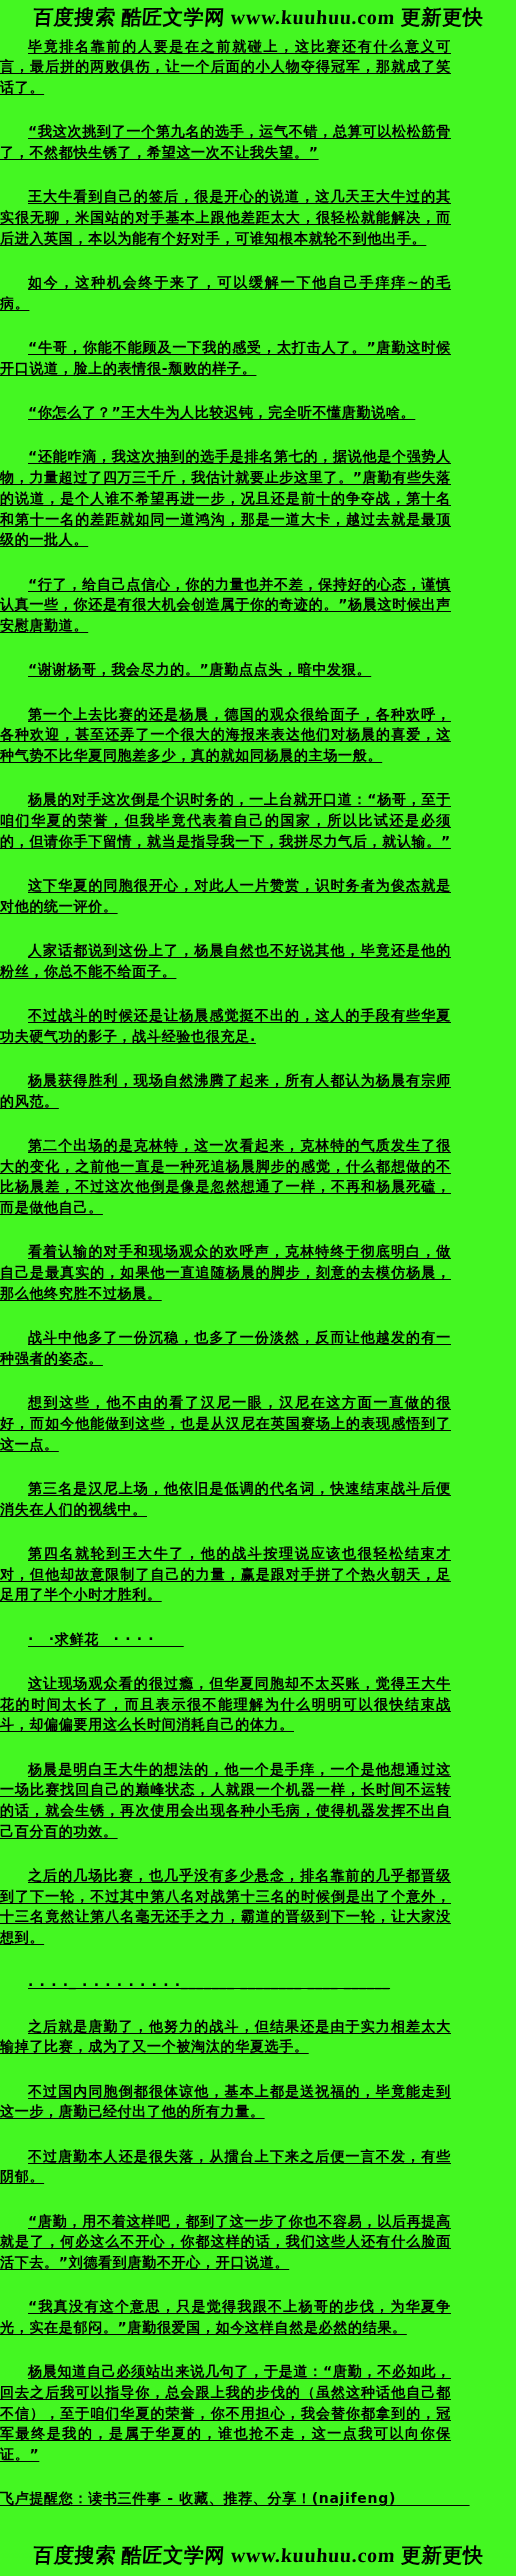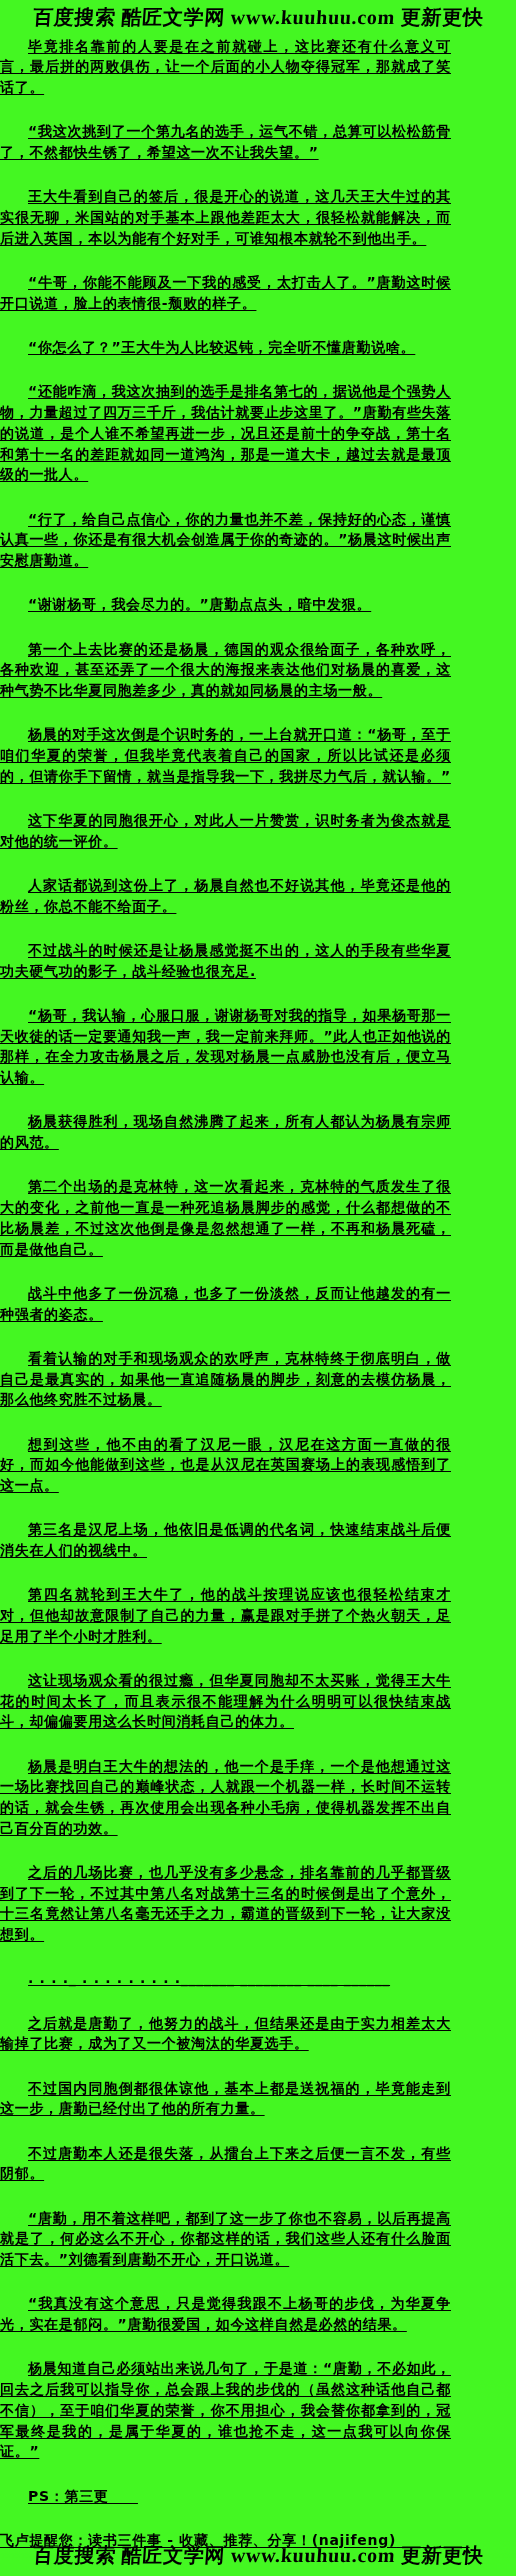--- a/index.html
+++ b/index.html
@@ -58,47 +58,47 @@
 </head>
 <body>
 
 <div>
   <div class="banner top">百度搜索 酷匠文学网 www.kuuhuu.com 更新更快</div>
 
   <div class="content">
       <p class="para">毕竟排名靠前的人要是在之前就碰上，这比赛还有什么意义可言，最后拼的两败俱伤，让一个后面的小人物夺得冠军，那就成了笑话了。</p>
       <p class="para">“我这次挑到了一个第九名的选手，运气不错，总算可以松松筋骨了，不然都快生锈了，希望这一次不让我失望。”</p>
       <p class="para">王大牛看到自己的签后，很是开心的说道，这几天王大牛过的其实很无聊，米国站的对手基本上跟他差距太大，很轻松就能解决，而后进入英国，本以为能有个好对手，可谁知根本就轮不到他出手。</p>
+      <p class="para">如今，这种机会终于来了，可以缓解一下他自己手痒痒~的毛病。</p>
       <p class="para">“牛哥，你能不能顾及一下我的感受，太打击人了。”唐勤这时候开口说道，脸上的表情很-颓败的样子。</p>
       <p class="para">“你怎么了？”王大牛为人比较迟钝，完全听不懂唐勤说啥。</p>
       <p class="para">“还能咋滴，我这次抽到的选手是排名第七的，据说他是个强势人物，力量超过了四万三千斤，我估计就要止步这里了。”唐勤有些失落的说道，是个人谁不希望再进一步，况且还是前十的争夺战，第十名和第十一名的差距就如同一道鸿沟，那是一道大卡，越过去就是最顶级的一批人。</p>
       <p class="para">“行了，给自己点信心，你的力量也并不差，保持好的心态，谨慎认真一些，你还是有很大机会创造属于你的奇迹的。”杨晨这时候出声安慰唐勤道。</p>
       <p class="para">“谢谢杨哥，我会尽力的。”唐勤点点头，暗中发狠。</p>
       <p class="para">第一个上去比赛的还是杨晨，德国的观众很给面子，各种欢呼，各种欢迎，甚至还弄了一个很大的海报来表达他们对杨晨的喜爱，这种气势不比华夏同胞差多少，真的就如同杨晨的主场一般。</p>
       <p class="para">杨晨的对手这次倒是个识时务的，一上台就开口道：“杨哥，至于咱们华夏的荣誉，但我毕竟代表着自己的国家，所以比试还是必须的，但请你手下留情，就当是指导我一下，我拼尽力气后，就认输。”</p>
       <p class="para">这下华夏的同胞很开心，对此人一片赞赏，识时务者为俊杰就是对他的统一评价。</p>
       <p class="para">人家话都说到这份上了，杨晨自然也不好说其他，毕竟还是他的粉丝，你总不能不给面子。</p>
       <p class="para">不过战斗的时候还是让杨晨感觉挺不出的，这人的手段有些华夏功夫硬气功的影子，战斗经验也很充足.</p>
-      <p class="para">“杨哥，我认输，心服口服，谢谢杨哥对我的指导，如果杨哥那一天收徒的话一定要通知我一声，我一定前来拜师。”此人也正如他说的那样，在全力攻击杨晨之后，发现对杨晨一点威胁也没有后，便立马认输。</p>
       <p class="para">杨晨获得胜利，现场自然沸腾了起来，所有人都认为杨晨有宗师的风范。</p>
       <p class="para">第二个出场的是克林特，这一次看起来，克林特的气质发生了很大的变化，之前他一直是一种死追杨晨脚步的感觉，什么都想做的不比杨晨差，不过这次他倒是像是忽然想通了一样，不再和杨晨死磕，而是做他自己。</p>
+      <p class="para">看着认输的对手和现场观众的欢呼声，克林特终于彻底明白，做自己是最真实的，如果他一直追随杨晨的脚步，刻意的去模仿杨晨，那么他终究胜不过杨晨。</p>
       <p class="para">战斗中他多了一份沉稳，也多了一份淡然，反而让他越发的有一种强者的姿态。</p>
-      <p class="para">看着认输的对手和现场观众的欢呼声，克林特终于彻底明白，做自己是最真实的，如果他一直追随杨晨的脚步，刻意的去模仿杨晨，那么他终究胜不过杨晨。</p>
       <p class="para">想到这些，他不由的看了汉尼一眼，汉尼在这方面一直做的很好，而如今他能做到这些，也是从汉尼在英国赛场上的表现感悟到了这一点。</p>
       <p class="para">第三名是汉尼上场，他依旧是低调的代名词，快速结束战斗后便消失在人们的视线中。</p>
       <p class="para">第四名就轮到王大牛了，他的战斗按理说应该也很轻松结束才对，但他却故意限制了自己的力量，赢是跟对手拼了个热火朝天，足足用了半个小时才胜利。</p>
+      <p class="para">·　·求鲜花　· · · ·　　</p>
       <p class="para">这让现场观众看的很过瘾，但华夏同胞却不太买账，觉得王大牛花的时间太长了，而且表示很不能理解为什么明明可以很快结束战斗，却偏偏要用这么长时间消耗自己的体力。</p>
       <p class="para">杨晨是明白王大牛的想法的，他一个是手痒，一个是他想通过这一场比赛找回自己的巅峰状态，人就跟一个机器一样，长时间不运转的话，就会生锈，再次使用会出现各种小毛病，使得机器发挥不出自己百分百的功效。</p>
       <p class="para">之后的几场比赛，也几乎没有多少悬念，排名靠前的几乎都晋级到了下一轮，不过其中第八名对战第十三名的时候倒是出了个意外，十三名竟然让第八名毫无还手之力，霸道的晋级到下一轮，让大家没想到。</p>
       <p class="para">. . . ._ . . . . . . . . ._______ ________ ____ ______</p>
       <p class="para">之后就是唐勤了，他努力的战斗，但结果还是由于实力相差太大输掉了比赛，成为了又一个被淘汰的华夏选手。</p>
       <p class="para">不过国内同胞倒都很体谅他，基本上都是送祝福的，毕竟能走到这一步，唐勤已经付出了他的所有力量。</p>
       <p class="para">不过唐勤本人还是很失落，从擂台上下来之后便一言不发，有些阴郁。</p>
       <p class="para">“唐勤，用不着这样吧，都到了这一步了你也不容易，以后再提高就是了，何必这么不开心，你都这样的话，我们这些人还有什么脸面活下去。”刘德看到唐勤不开心，开口说道。</p>
       <p class="para">“我真没有这个意思，只是觉得我跟不上杨哥的步伐，为华夏争光，实在是郁闷。”唐勤很爱国，如今这样自然是必然的结果。</p>
       <p class="para">杨晨知道自己必须站出来说几句了，于是道：“唐勤，不必如此，回去之后我可以指导你，总会跟上我的步伐的（虽然这种话他自己都不信），至于咱们华夏的荣誉，你不用担心，我会替你都拿到的，冠军最终是我的，是属于华夏的，谁也抢不走，这一点我可以向你保证。”</p>
-      <p class="para">PS：第三更　　</p>
       <p class="para no-indent">飞卢提醒您：读书三件事 - 收藏、推荐、分享！(najifeng)　　　　　</p>
     </div>
 
   <div class="banner bottom">百度搜索 酷匠文学网 www.kuuhuu.com 更新更快</div>
 </div>
 
 
 </body></html>

